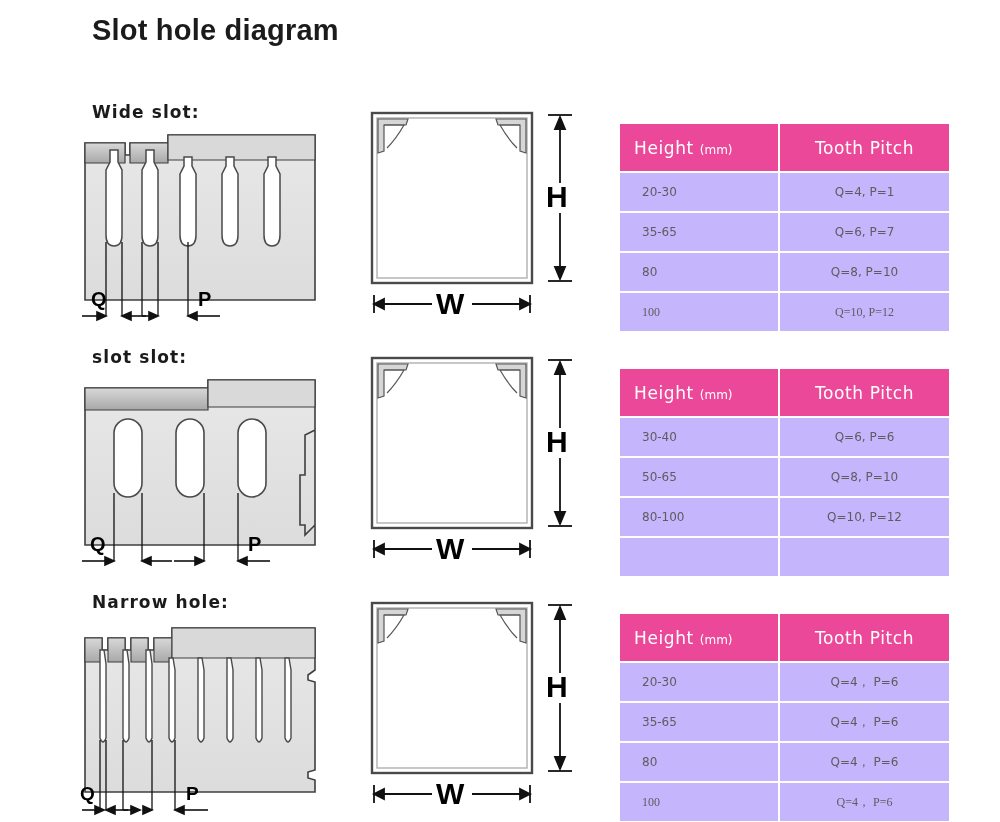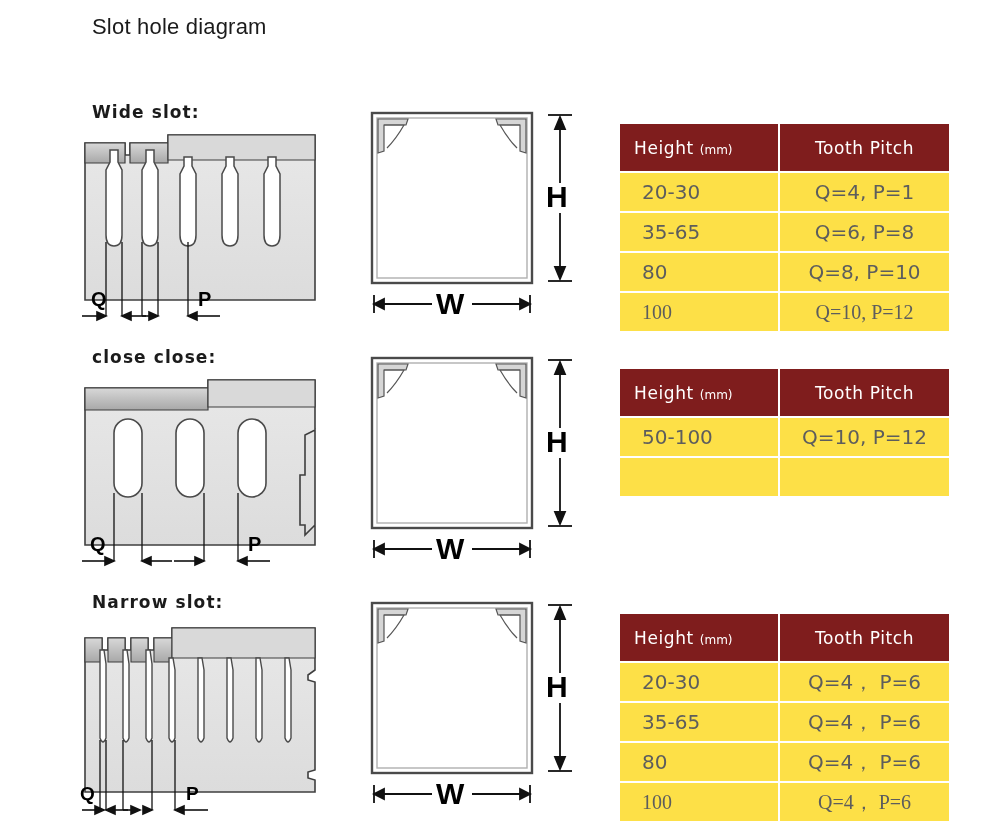--- a/index.html
+++ b/index.html
@@ -7,21 +7,21 @@
     width:1000px;height:822px;
     background:#ffffff;
     font-family:"DejaVu Sans", sans-serif;
     position:relative;
     overflow:hidden;
     -webkit-font-smoothing:antialiased;
   }
   .page-title{
     position:absolute;left:92px;top:14px;
     font-family:"Liberation Sans", sans-serif;
-    font-size:22px;font-weight:normal;color:#1b1b1b;
+    font-size:29px;font-weight:bold;color:#1b1b1b;
     letter-spacing:0.2px;
   }
   .row{position:absolute;left:0;width:1000px;height:245px;}
   .row-1{top:90px;}
   .row-2{top:335px;}
   .row-3{top:580px;}
 
   .slot-label{
     position:absolute;left:92px;top:12px;
     font-family:"DejaVu Sans", sans-serif;
@@ -36,35 +36,35 @@
   .tbl{
     position:absolute;left:620px;width:310px;
     border-collapse:separate;border-spacing:0;
     background:#ffffff;
   }
   .tbl-1{top:34px;}
   .tbl-2{top:34px;}
   .tbl-3{top:34px;}
   .tbl table{border-collapse:separate;border-spacing:0;width:310px;table-layout:fixed;}
   .tbl th{
-    background:#7f1d1d;color:#ffffff;
+    background:#ec4899;color:#ffffff;
     height:45px;
     font-family:"DejaVu Sans", sans-serif;
     font-size:17px;font-weight:normal;
     letter-spacing:0.6px;
     border-bottom:2px solid #ffffff;
   }
   .tbl th.c1{width:143px;text-align:left;padding-left:14px;border-right:2px solid #ffffff;}
   .tbl th.c2{width:167px;text-align:center;}
   .tbl th .unit{font-size:12px;letter-spacing:0;}
   .tbl td{
-    background:#fde047;color:#5d5d5d;
+    background:#c4b5fd;color:#5d5d5d;
     height:36px;
     font-family:"DejaVu Sans", sans-serif;
-    font-size:20px;
+    font-size:12px;
     border-bottom:2px solid #ffffff;
   }
   .tbl td.c1{text-align:left;padding-left:22px;border-right:2px solid #ffffff;}
   .tbl td.c2{text-align:center;}
   .tbl tr:last-child td{border-bottom:none;font-family:Liberation Serif, serif;}
 
   .dim-letter{
     font-family:"Liberation Sans", sans-serif;
     font-weight:bold;color:#111;
   }
@@ -160,37 +160,37 @@
           <th class="c2">Tooth Pitch</th>
         </tr>
       </thead>
       <tbody>
         <tr>
             <td class="c1">20-30</td>
             <td class="c2">Q=4, P=1</td>
           </tr>
         <tr>
             <td class="c1">35-65</td>
-            <td class="c2">Q=6, P=8</td>
+            <td class="c2">Q=6, P=7</td>
           </tr>
         <tr>
             <td class="c1">80</td>
             <td class="c2">Q=8, P=10</td>
           </tr>
         <tr>
             <td class="c1">100</td>
             <td class="c2">Q=10, P=12</td>
           </tr>
       </tbody>
     </table>
   </div>
 </div>
 
 <div class="row row-2">
-  <div class="slot-label">close close:</div>
+  <div class="slot-label">slot slot:</div>
 
   <svg class="slot-art" viewBox="0 0 260 200" xmlns="http://www.w3.org/2000/svg">
     <path d="M5 13 L128 13 L128 5 L235 5 L235 150 L225 160 L225 150 L220 150 L220 100 L225 100 L225 60 L235 55 L235 170 L5 170 Z" fill="url(#bodyGrad)" stroke="#3f3f3f" stroke-width="1.6"></path>
     <path d="M5 13 L128 13 L128 35 L5 35 Z" fill="url(#topGrad)" stroke="#3f3f3f" stroke-width="1.2"></path>
     <path d="M128 5 L235 5 L235 32 L128 32 Z" fill="#d9d9d9" stroke="#3f3f3f" stroke-width="1.2"></path>
     <g fill="#ffffff" stroke="#4a4a4a" stroke-width="1.6">
       <rect x="34" y="44" width="28" height="78" rx="14"></rect>
       <rect x="96" y="44" width="28" height="78" rx="14"></rect>
       <rect x="158" y="44" width="28" height="78" rx="14"></rect>
     </g>
@@ -244,34 +244,42 @@
   <div class="tbl tbl-2">
     <table>
       <thead>
         <tr>
           <th class="c1"><span>Height</span> <span class="unit">(mm)</span></th>
           <th class="c2">Tooth Pitch</th>
         </tr>
       </thead>
       <tbody>
         <tr>
-            <td class="c1">50-100</td>
+            <td class="c1">30-40</td>
+            <td class="c2">Q=6, P=6</td>
+          </tr>
+        <tr>
+            <td class="c1">50-65</td>
+            <td class="c2">Q=8, P=10</td>
+          </tr>
+        <tr>
+            <td class="c1">80-100</td>
             <td class="c2">Q=10, P=12</td>
           </tr>
         <tr>
             <td class="c1">&nbsp;</td>
             <td class="c2">&nbsp;</td>
           </tr>
       </tbody>
     </table>
   </div>
 </div>
 
 <div class="row row-3">
-  <div class="slot-label">Narrow slot:</div>
+  <div class="slot-label">Narrow hole:</div>
 
   <svg class="slot-art" viewBox="0 0 260 200" xmlns="http://www.w3.org/2000/svg">
     <path d="M5 18 L22 18 L22 30 L28 30 L28 18 L45 18 L45 30 L51 30 L51 18 L68 18 L68 30 L74 30 L74 18 L92 18 L92 8 L235 8 L235 50 L228 55 L228 60 L235 62 L235 150 L228 152 L228 158 L235 160 L235 172 L5 172 Z" fill="url(#bodyGrad)" stroke="#3f3f3f" stroke-width="1.6"></path>
     <path d="M5 18 L22 18 L22 42 L5 42 Z" fill="url(#topGrad)" stroke="#3f3f3f" stroke-width="1.1"></path>
     <path d="M28 18 L45 18 L45 42 L28 42 Z" fill="url(#topGrad)" stroke="#3f3f3f" stroke-width="1.1"></path>
     <path d="M51 18 L68 18 L68 42 L51 42 Z" fill="url(#topGrad)" stroke="#3f3f3f" stroke-width="1.1"></path>
     <path d="M74 18 L92 18 L92 42 L74 42 Z" fill="url(#topGrad)" stroke="#3f3f3f" stroke-width="1.1"></path>
     <path d="M92 8 L235 8 L235 38 L92 38 Z" fill="#d9d9d9" stroke="#3f3f3f" stroke-width="1.1"></path>
     <g fill="#ffffff" stroke="#4a4a4a" stroke-width="1.4">
       <path d="M20 30 L24 30 L26 44 L26 118 Q23 126 20 118 L20 44 Z"></path>

